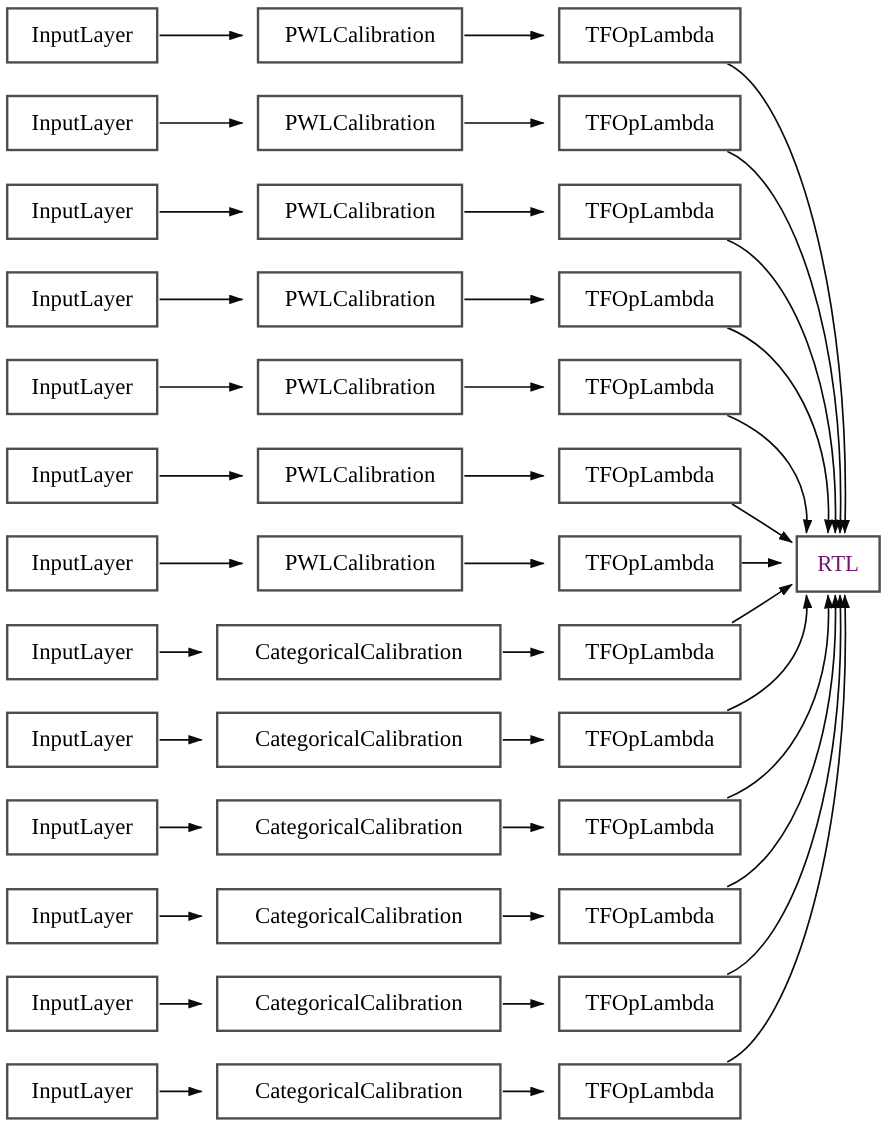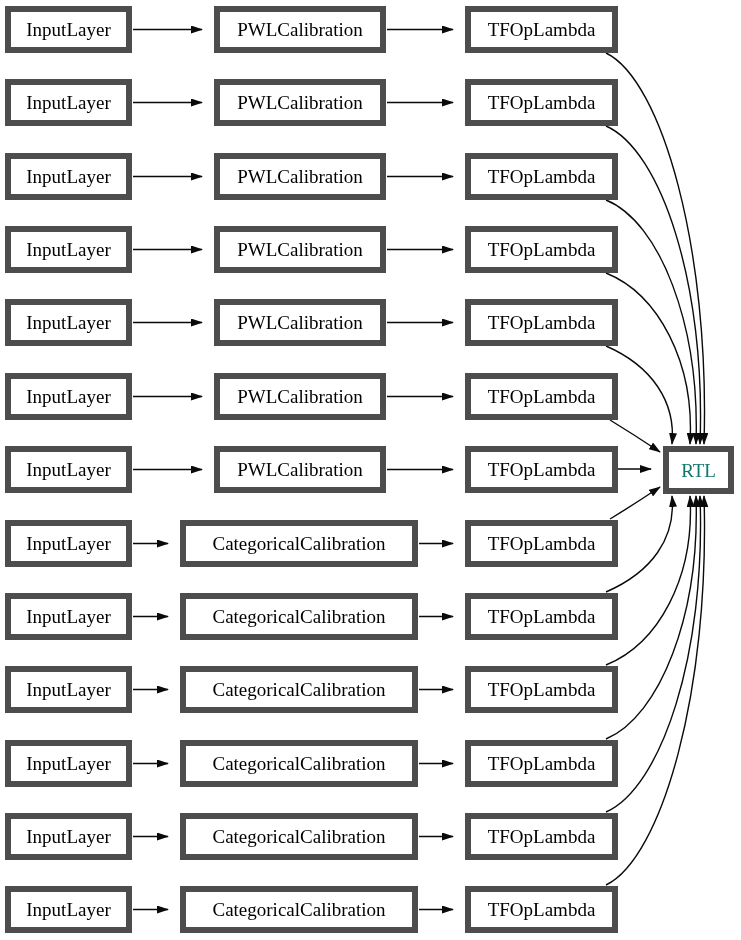--- a/index.html
+++ b/index.html
@@ -19,21 +19,21 @@
     position: absolute;
     left: 0;
     top: 0;
     width: 741px;
     height: 940px;
   }
   .node {
     position: absolute;
     box-sizing: border-box;
     background: #ffffff;
-    border: 6px solid #404040;
+    border: 2px solid #404040;
     display: flex;
     align-items: center;
     justify-content: center;
     font-size: 19px;
     line-height: 1;
     color: #000000;
     white-space: nowrap;
   }
 </style>
 </head>
@@ -199,17 +199,17 @@
       </div>
       <div class="node" style="left: 5px; top: 886px; width: 127px; height: 47px; border-color: rgb(77, 77, 77); background: rgb(255, 255, 255); color: rgb(0, 0, 0);">
         <span>InputLayer</span>
       </div>
       <div class="node" style="left: 180px; top: 886px; width: 238px; height: 47px; border-color: rgb(77, 77, 77); background: rgb(255, 255, 255); color: rgb(0, 0, 0);">
         <span>CategoricalCalibration</span>
       </div>
       <div class="node" style="left: 465px; top: 886px; width: 153px; height: 47px; border-color: rgb(77, 77, 77); background: rgb(255, 255, 255); color: rgb(0, 0, 0);">
         <span>TFOpLambda</span>
       </div>
-      <div class="node" style="left: 663px; top: 446px; width: 71px; height: 48px; border-color: rgb(77, 77, 77); background: rgb(255, 255, 255); color: #0f766e;">
+      <div class="node" style="left: 663px; top: 446px; width: 71px; height: 48px; border-color: rgb(77, 77, 77); background: rgb(255, 255, 255); color: #701a75;">
         <span>RTL</span>
       </div>
     </div>
 </div>
 
 </body></html>

